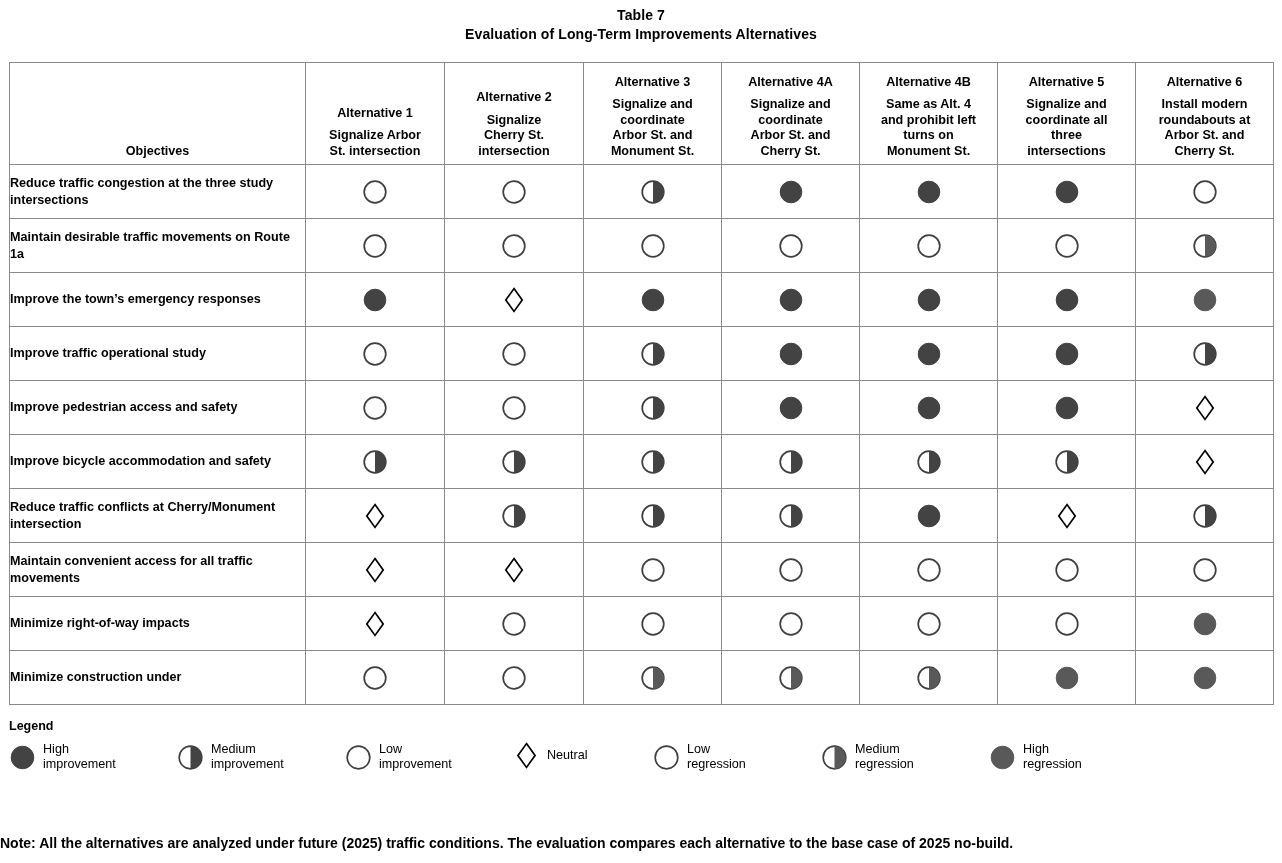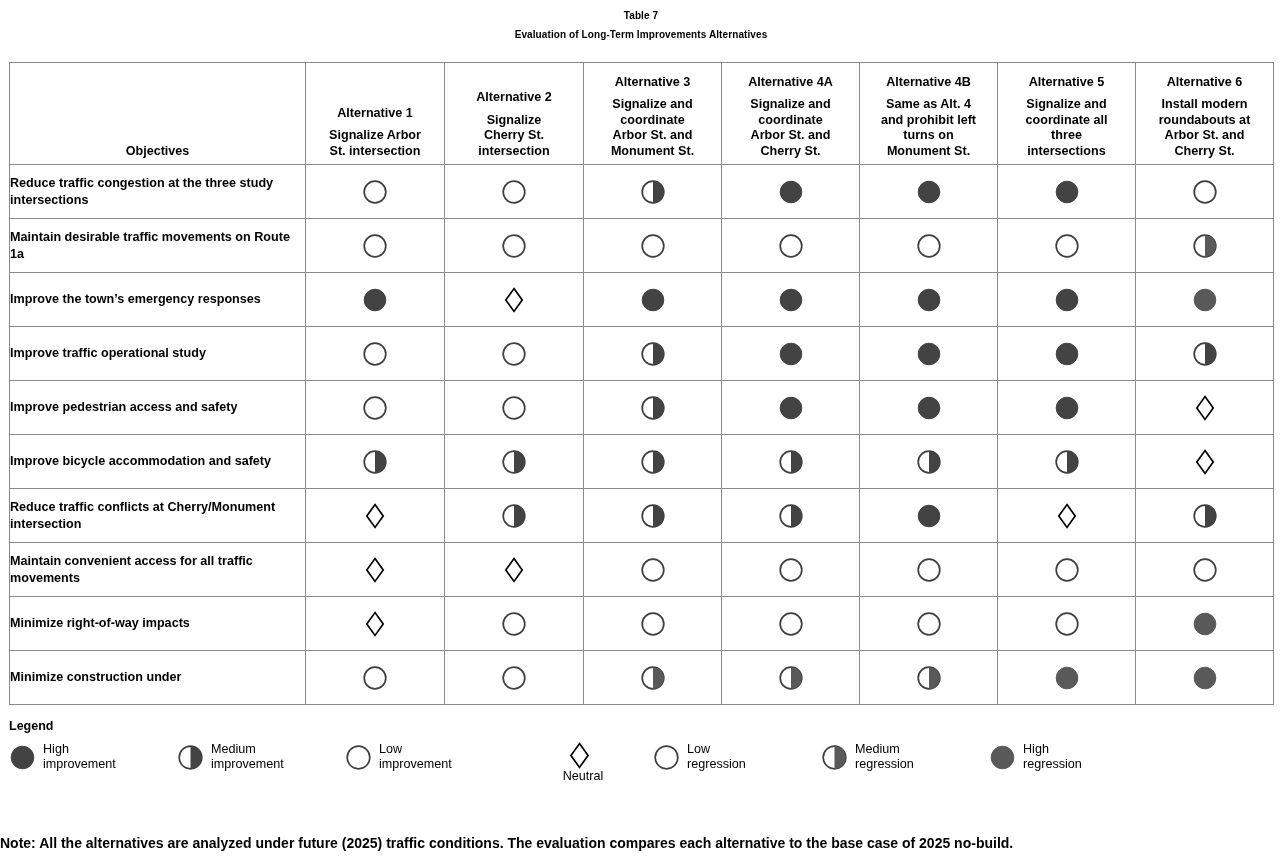--- a/index.html
+++ b/index.html
@@ -15,21 +15,21 @@
     height: 863px;
     background: #ffffff;
     overflow: hidden;
   }
 
   
   .title-block {
     text-align: center;
     padding-top: 6px;
     font-weight: bold;
-    font-size: 10px;
+    font-size: 14px;
     line-height: 19px;
     letter-spacing: .1px;
   }
 
   
   .table-wrap { padding: 0 9px; margin-top: 18px; }
   table.eval {
     border-collapse: collapse;
     width: 1264px;
     table-layout: fixed;
@@ -429,21 +429,21 @@
           <span class="lg-txt">Medium
 improvement</span>
         </div>
         <div class="legend-item" style="width: 168px;">
           <span class="lg-sym"><svg width="27" height="27" viewBox="0 0 27 27">
               <circle cx="13.5" cy="13.5" r="11.3" fill="#ffffff" stroke="#3f3f3f" stroke-width="1.7"></circle>
             </svg></span>
           <span class="lg-txt">Low
 improvement</span>
         </div>
-        <div class="legend-item" style="width: 140px; flex-direction: column;">
+        <div class="legend-item" style="width: 140px;">
           <span class="lg-sym"><svg width="27" height="27" viewBox="0 0 27 27">
               <path d="M 13.5 1.5999999999999996 L 22.067999999999998 13.5 L 13.5 25.4 L 4.932 13.5 Z" fill="none" stroke="#000" stroke-width="1.7"></path>
             </svg></span>
           <span class="lg-txt">Neutral</span>
         </div>
         <div class="legend-item" style="width: 168px;">
           <span class="lg-sym"><svg width="27" height="27" viewBox="0 0 27 27">
               <circle cx="13.5" cy="13.5" r="11.3" fill="#ffffff" stroke="#3f3f3f" stroke-width="1.7"></circle>
             </svg></span>
           <span class="lg-txt">Low

